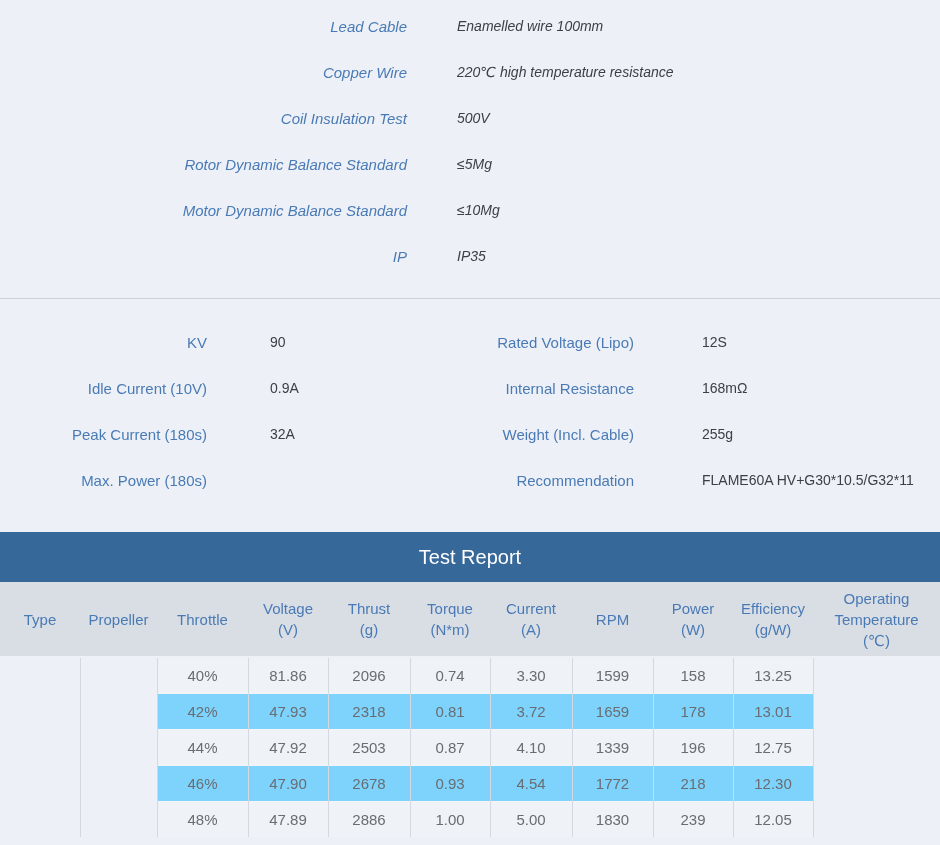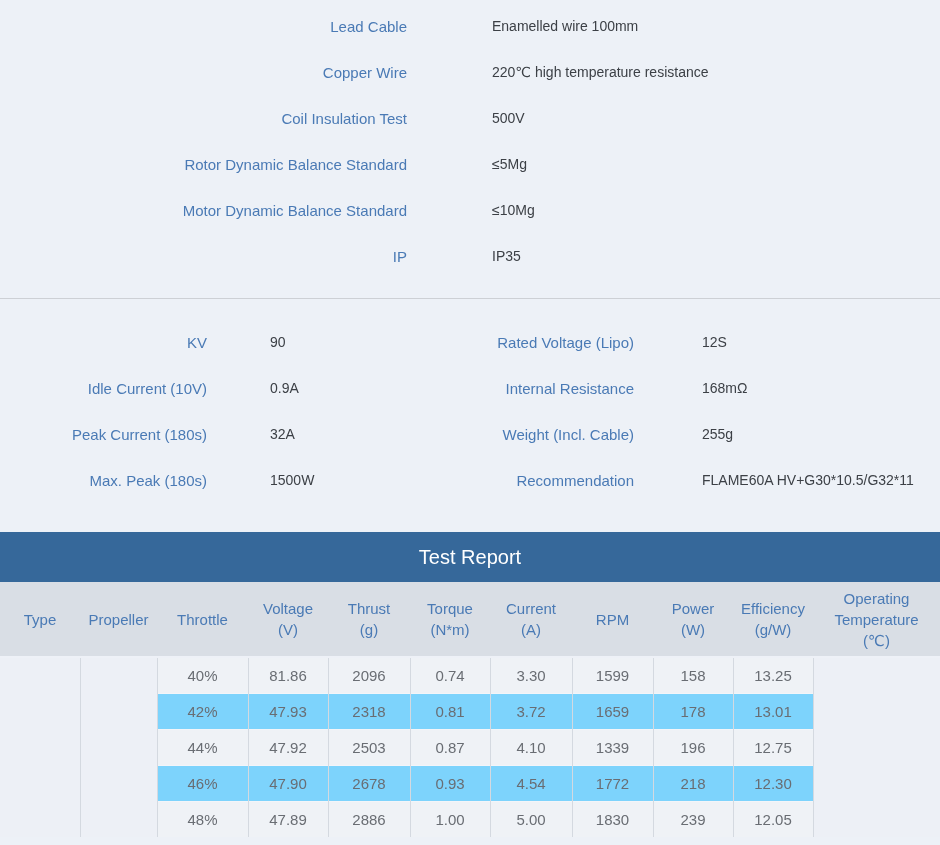--- a/index.html
+++ b/index.html
@@ -11,23 +11,24 @@
     background: #edf1f7;
     font-family: "Liberation Sans", "DejaVu Sans", sans-serif;
   }
   .page { width: 940px; height: 845px; overflow: hidden; }
 
   
   .spec-list { padding-top: 3px; }
   .spec-list .row {
     display: grid;
     grid-template-columns: 407px 1fr;
-    column-gap: 85px;
+    column-gap: 50px;
     height: 46px;
     align-items: center;
+    font-style: italic;
   }
   .spec-label {
     text-align: right;
     color: #4a7ab5;
     font-size: 15px;
     white-space: nowrap;
   }
   .spec-value {
     text-align: left;
     color: #3c4046;
@@ -140,22 +141,21 @@
         </div>
         <div class="row">
           <div class="spec-label">Idle Current (10V)</div>
           <div class="spec-value">0.9A</div>
         </div>
         <div class="row">
           <div class="spec-label">Peak Current (180s)</div>
           <div class="spec-value">32A</div>
         </div>
         <div class="row">
-          <div class="spec-label">Max. Peak (180s)</div>
-          <div class="spec-value">1500W</div>
+          <div class="spec-label">Max. Power (180s)</div>
         </div>
       </div>
     <div class="col-right" id="grid-right">
         <div class="row">
           <div class="spec-label">Rated Voltage (Lipo)</div>
           <div class="spec-value">12S</div>
         </div>
         <div class="row">
           <div class="spec-label">Internal Resistance</div>
           <div class="spec-value">168mΩ</div>

